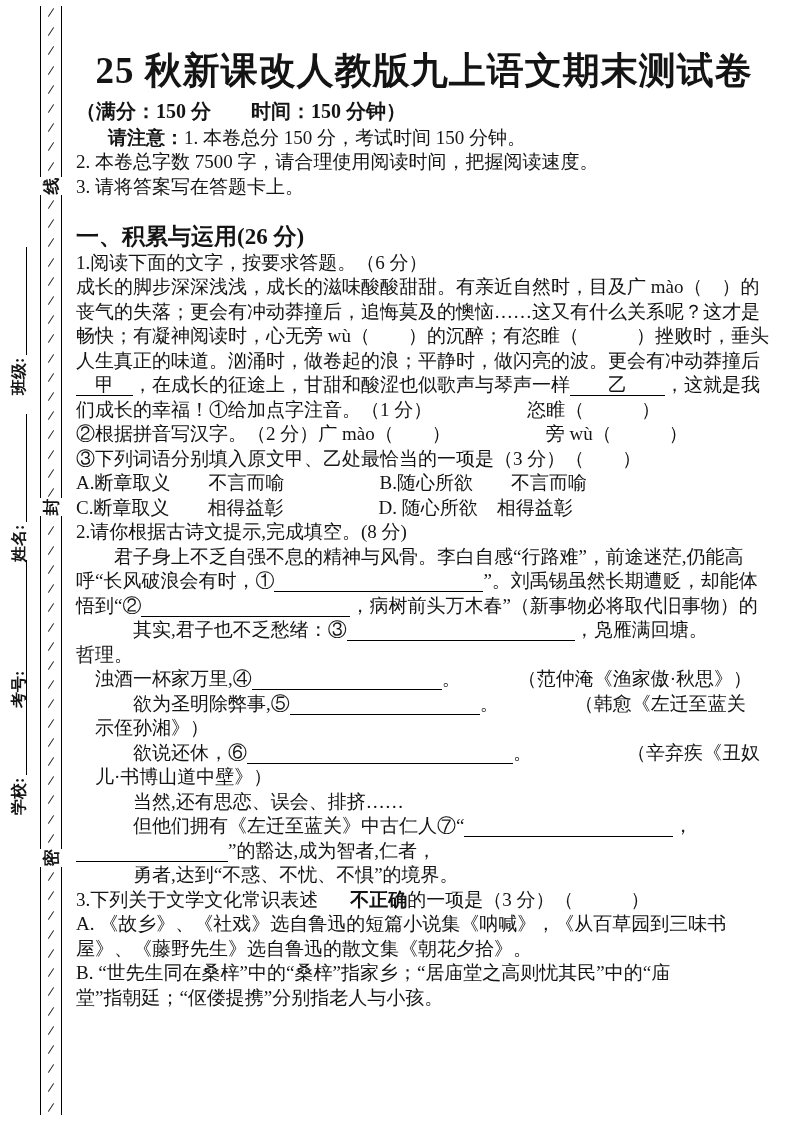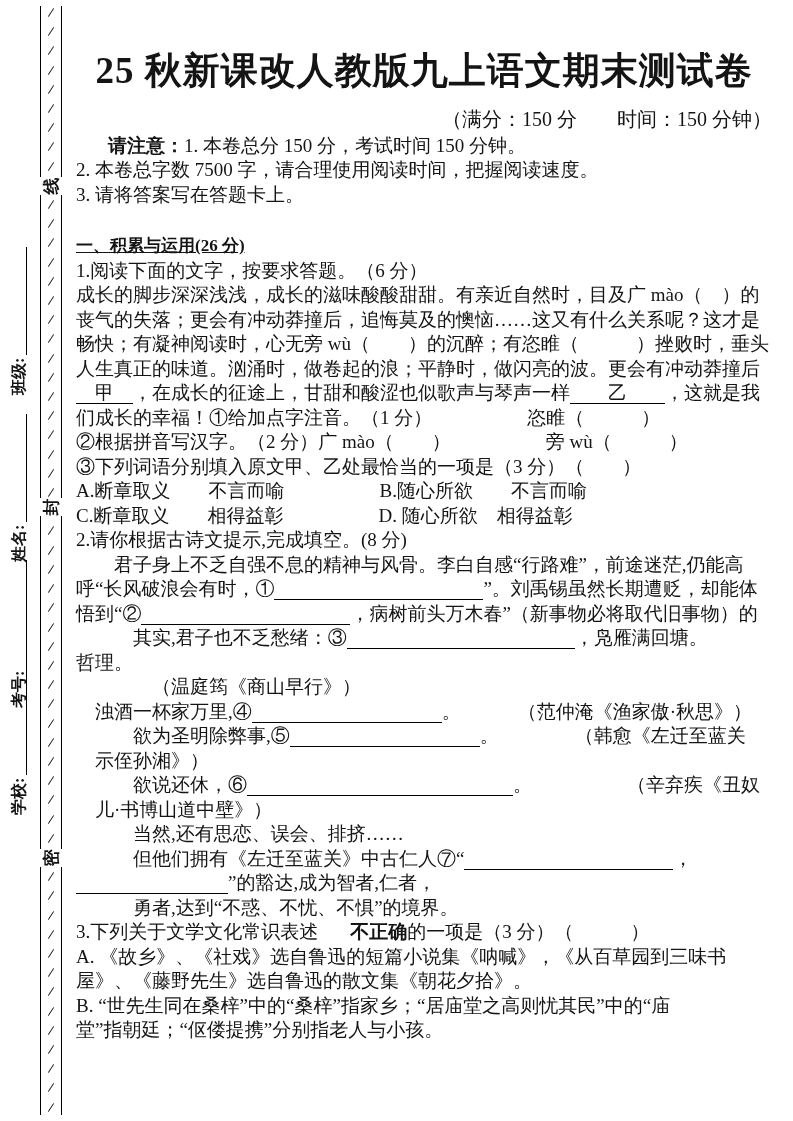--- a/index.html
+++ b/index.html
@@ -37,26 +37,26 @@
     transform:rotate(-90deg);font-size:17px;font-weight:bold;
   }
   .sc1{top:171px;} .sc2{top:492px;} .sc3{top:843px;}
 
   
   .content{position:absolute;left:76px;top:46px;width:696px;}
   .title{
     text-align:center;font-size:37px;font-weight:bold;
     line-height:1.35;letter-spacing:1px;white-space:nowrap;
   }
-  .subtitle{text-align:right;font-size:20px;font-weight:normal;line-height:26px;margin-top:10px;}
+  .subtitle{text-align:left;font-size:20px;font-weight:bold;line-height:26px;margin-top:2px;}
   .notices{margin-top:2px;}
   .bodytext{margin-top:26px;}
   .rline{white-space:pre;font-size:19px;line-height:24.5px;}
   .seg-b{font-weight:bold;margin-left:32px;}
-  .seg-h{font-weight:bold;font-size:17px;text-decoration:underline;}
+  .seg-h{font-weight:bold;font-size:23px;}
   .seg-u{border-bottom:1.5px solid #000;}
 </style>
 </head>
 <body>
 
 <div class="page">
 
   <div class="field f1">
     <span>班级:</span>
     <span class="fline"></span>
@@ -160,21 +160,20 @@
         <div class="rline"><span>②根据拼音写汉字。（2 分）广 mào（　　）　　　　　旁 wù（　　　）</span></div>
         <div class="rline"><span>③下列词语分别填入原文甲、乙处最恰当的一项是（3 分）（　　）</span></div>
         <div class="rline"><span>A.断章取义　　不言而喻　　　　　B.随心所欲　　不言而喻</span></div>
         <div class="rline"><span>C.断章取义　　相得益彰　　　　　D. 随心所欲　相得益彰</span></div>
         <div class="rline"><span>2.请你根据古诗文提示,完成填空。(8 分)</span></div>
         <div class="rline"><span>　　君子身上不乏自强不息的精神与风骨。李白自感“行路难”，前途迷茫,仍能高</span></div>
         <div class="rline"><span>呼“长风破浪会有时，①</span><span class="seg-u">　　　　　　　　　　　</span><span>”。刘禹锡虽然长期遭贬，却能体</span></div>
         <div class="rline"><span>悟到“②</span><span class="seg-u">　　　　　　　　　　　</span><span>，病树前头万木春”（新事物必将取代旧事物）的</span></div>
         <div class="rline"><span>　　　其实,君子也不乏愁绪：③</span><span class="seg-u">　　　　　　　　　　　　</span><span>，凫雁满回塘。</span></div>
         <div class="rline"><span>哲理。</span></div>
-        <div class="rline"><span>　　　　（温庭筠《商山早行》）</span></div>
         <div class="rline"><span>　浊酒一杯家万里,④</span><span class="seg-u">　　　　　　　　　　</span><span>。　　　（范仲淹《渔家傲·秋思》）</span></div>
         <div class="rline"><span>　　　欲为圣明除弊事,⑤</span><span class="seg-u">　　　　　　　　　　</span><span>。　　　　（韩愈《左迁至蓝关</span></div>
         <div class="rline"><span>　示侄孙湘》）</span></div>
         <div class="rline"><span>　　　欲说还休，⑥</span><span class="seg-u">　　　　　　　　　　　　　　</span><span>。　　　　　（辛弃疾《丑奴</span></div>
         <div class="rline"><span>　儿·书博山道中壁》）</span></div>
         <div class="rline"><span>　　　当然,还有思恋、误会、排挤……</span></div>
         <div class="rline"><span>　　　但他们拥有《左迁至蓝关》中古仁人⑦“</span><span class="seg-u">　　　　　　　　　　　</span><span>，</span></div>
         <div class="rline"><span class="seg-u">　　　　　　　　</span><span>”的豁达,成为智者,仁者，</span></div>
         <div class="rline"><span>　　　勇者,达到“不惑、不忧、不惧”的境界。</span></div>
         <div class="rline"><span>3.下列关于文学文化常识表述</span><span class="seg-b">不正确</span><span>的一项是（3 分）（　　　）</span></div>

